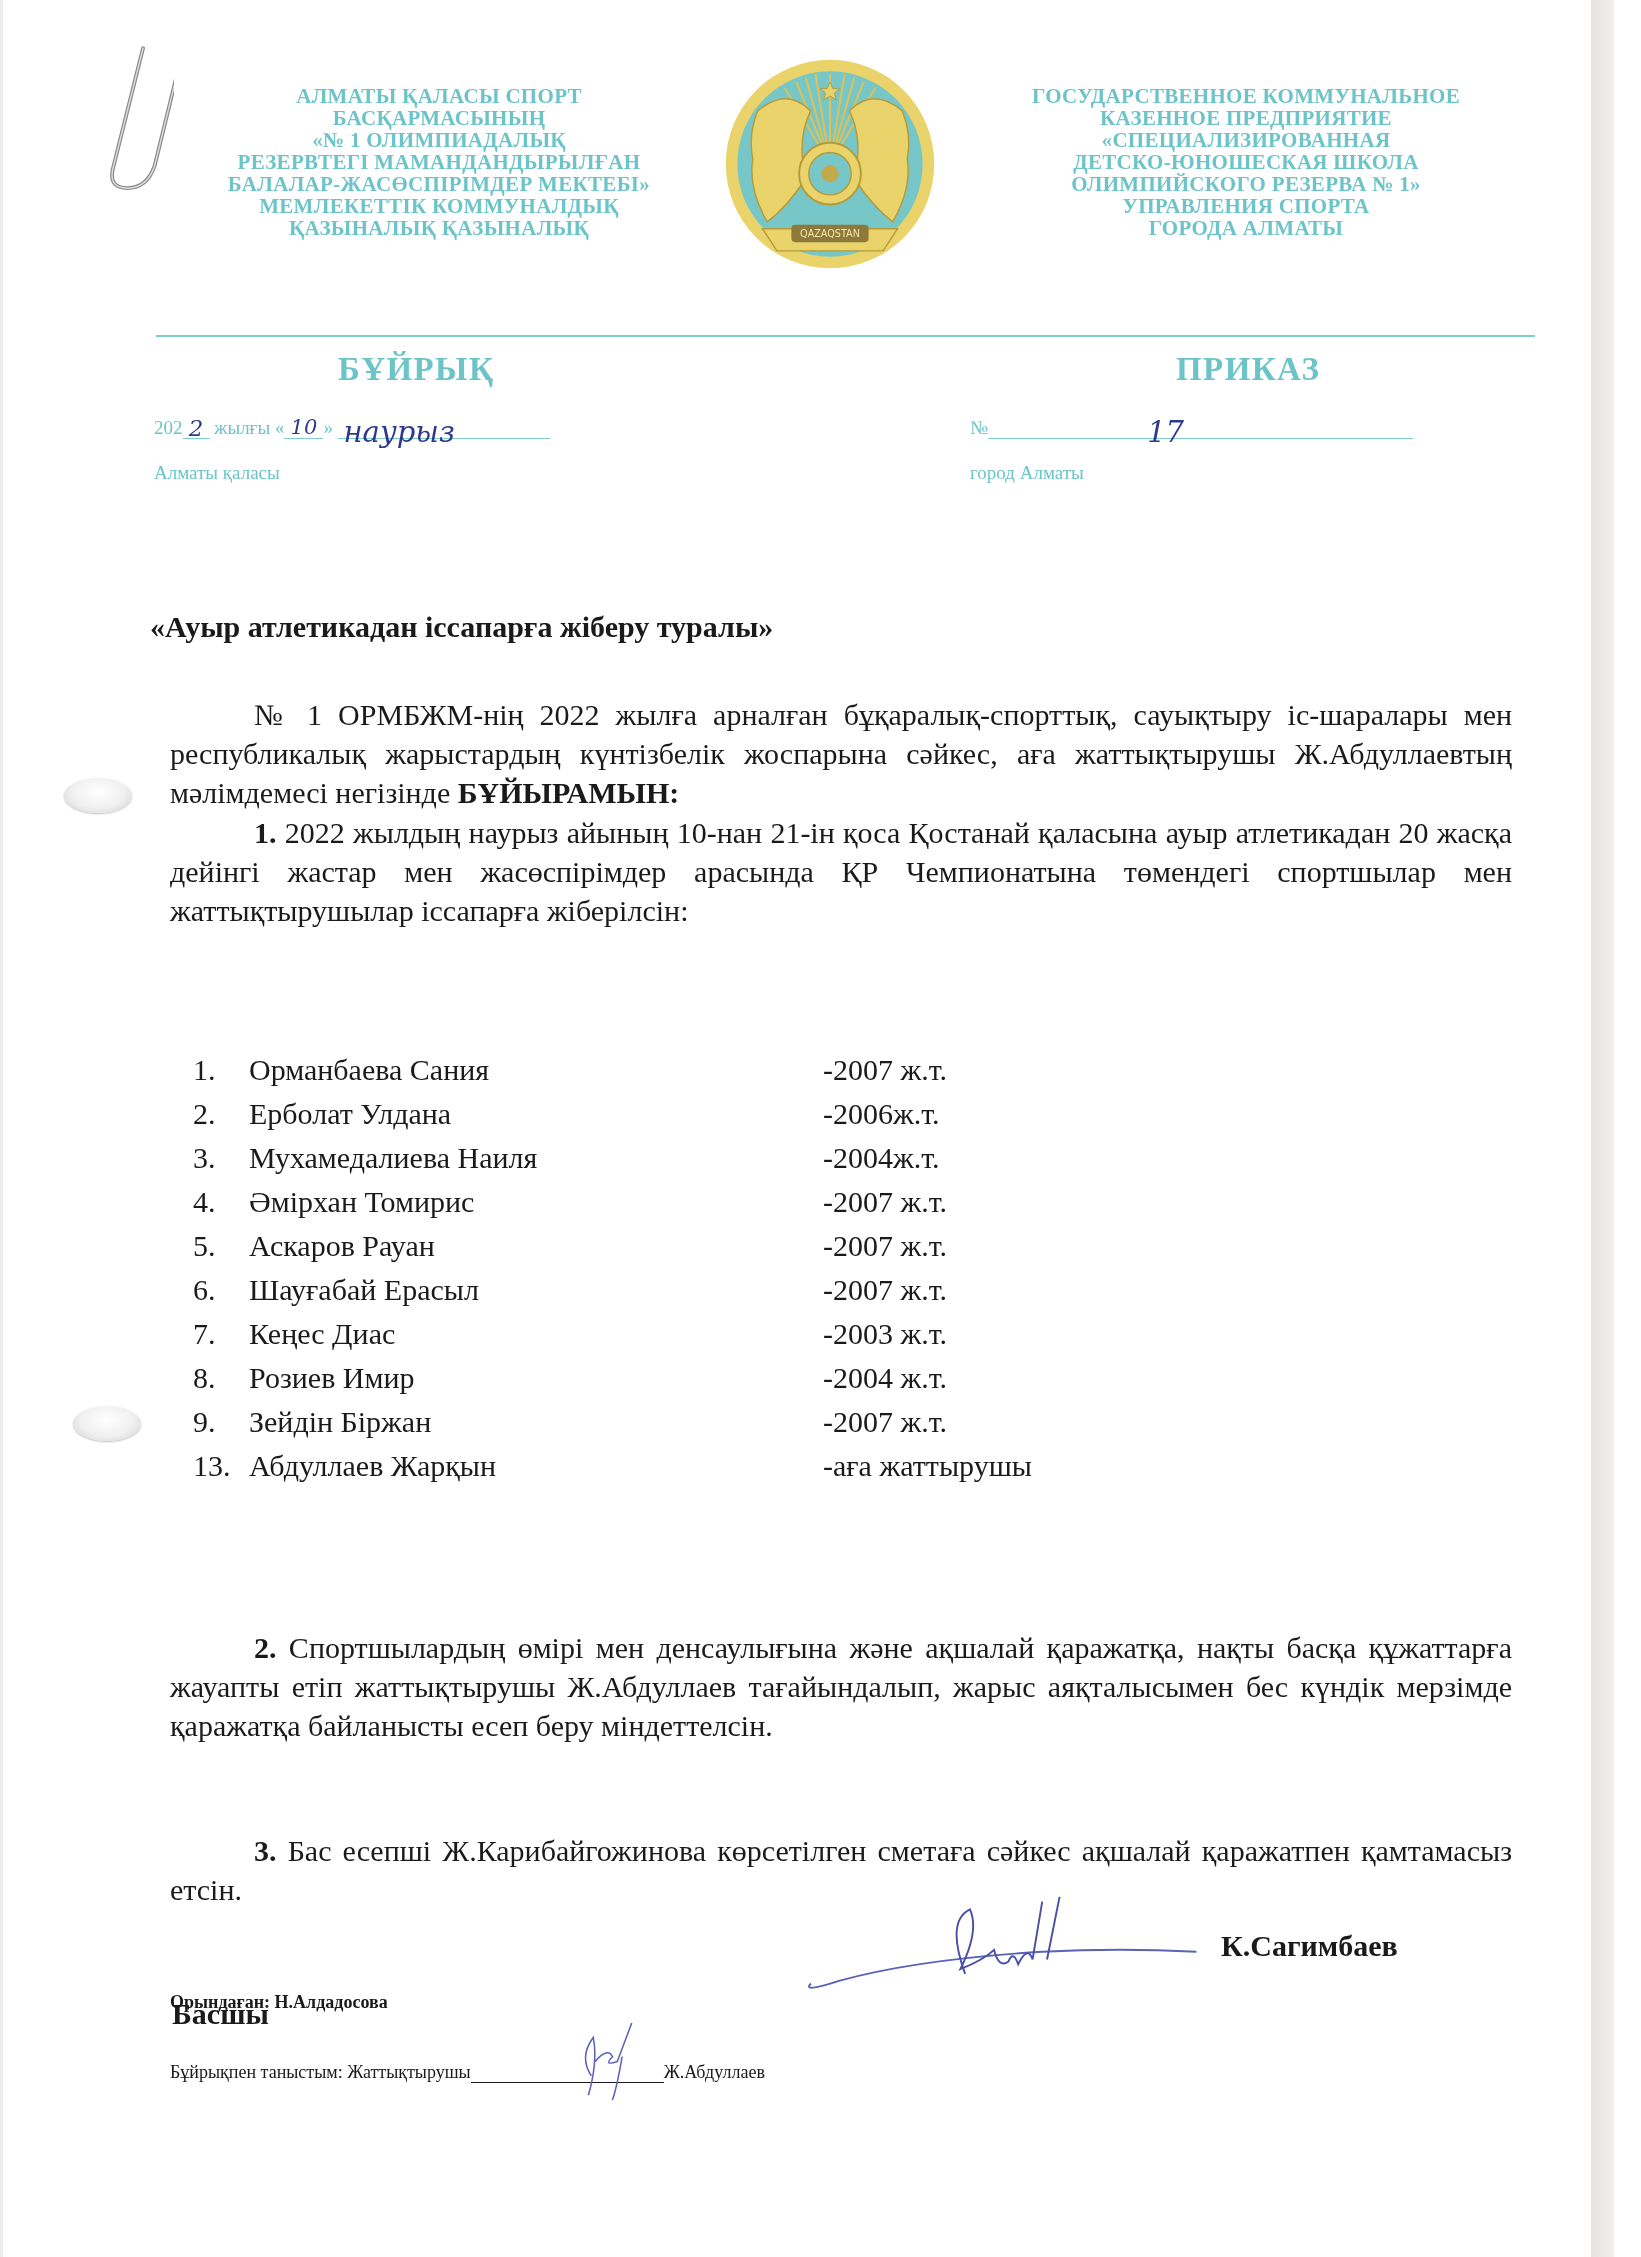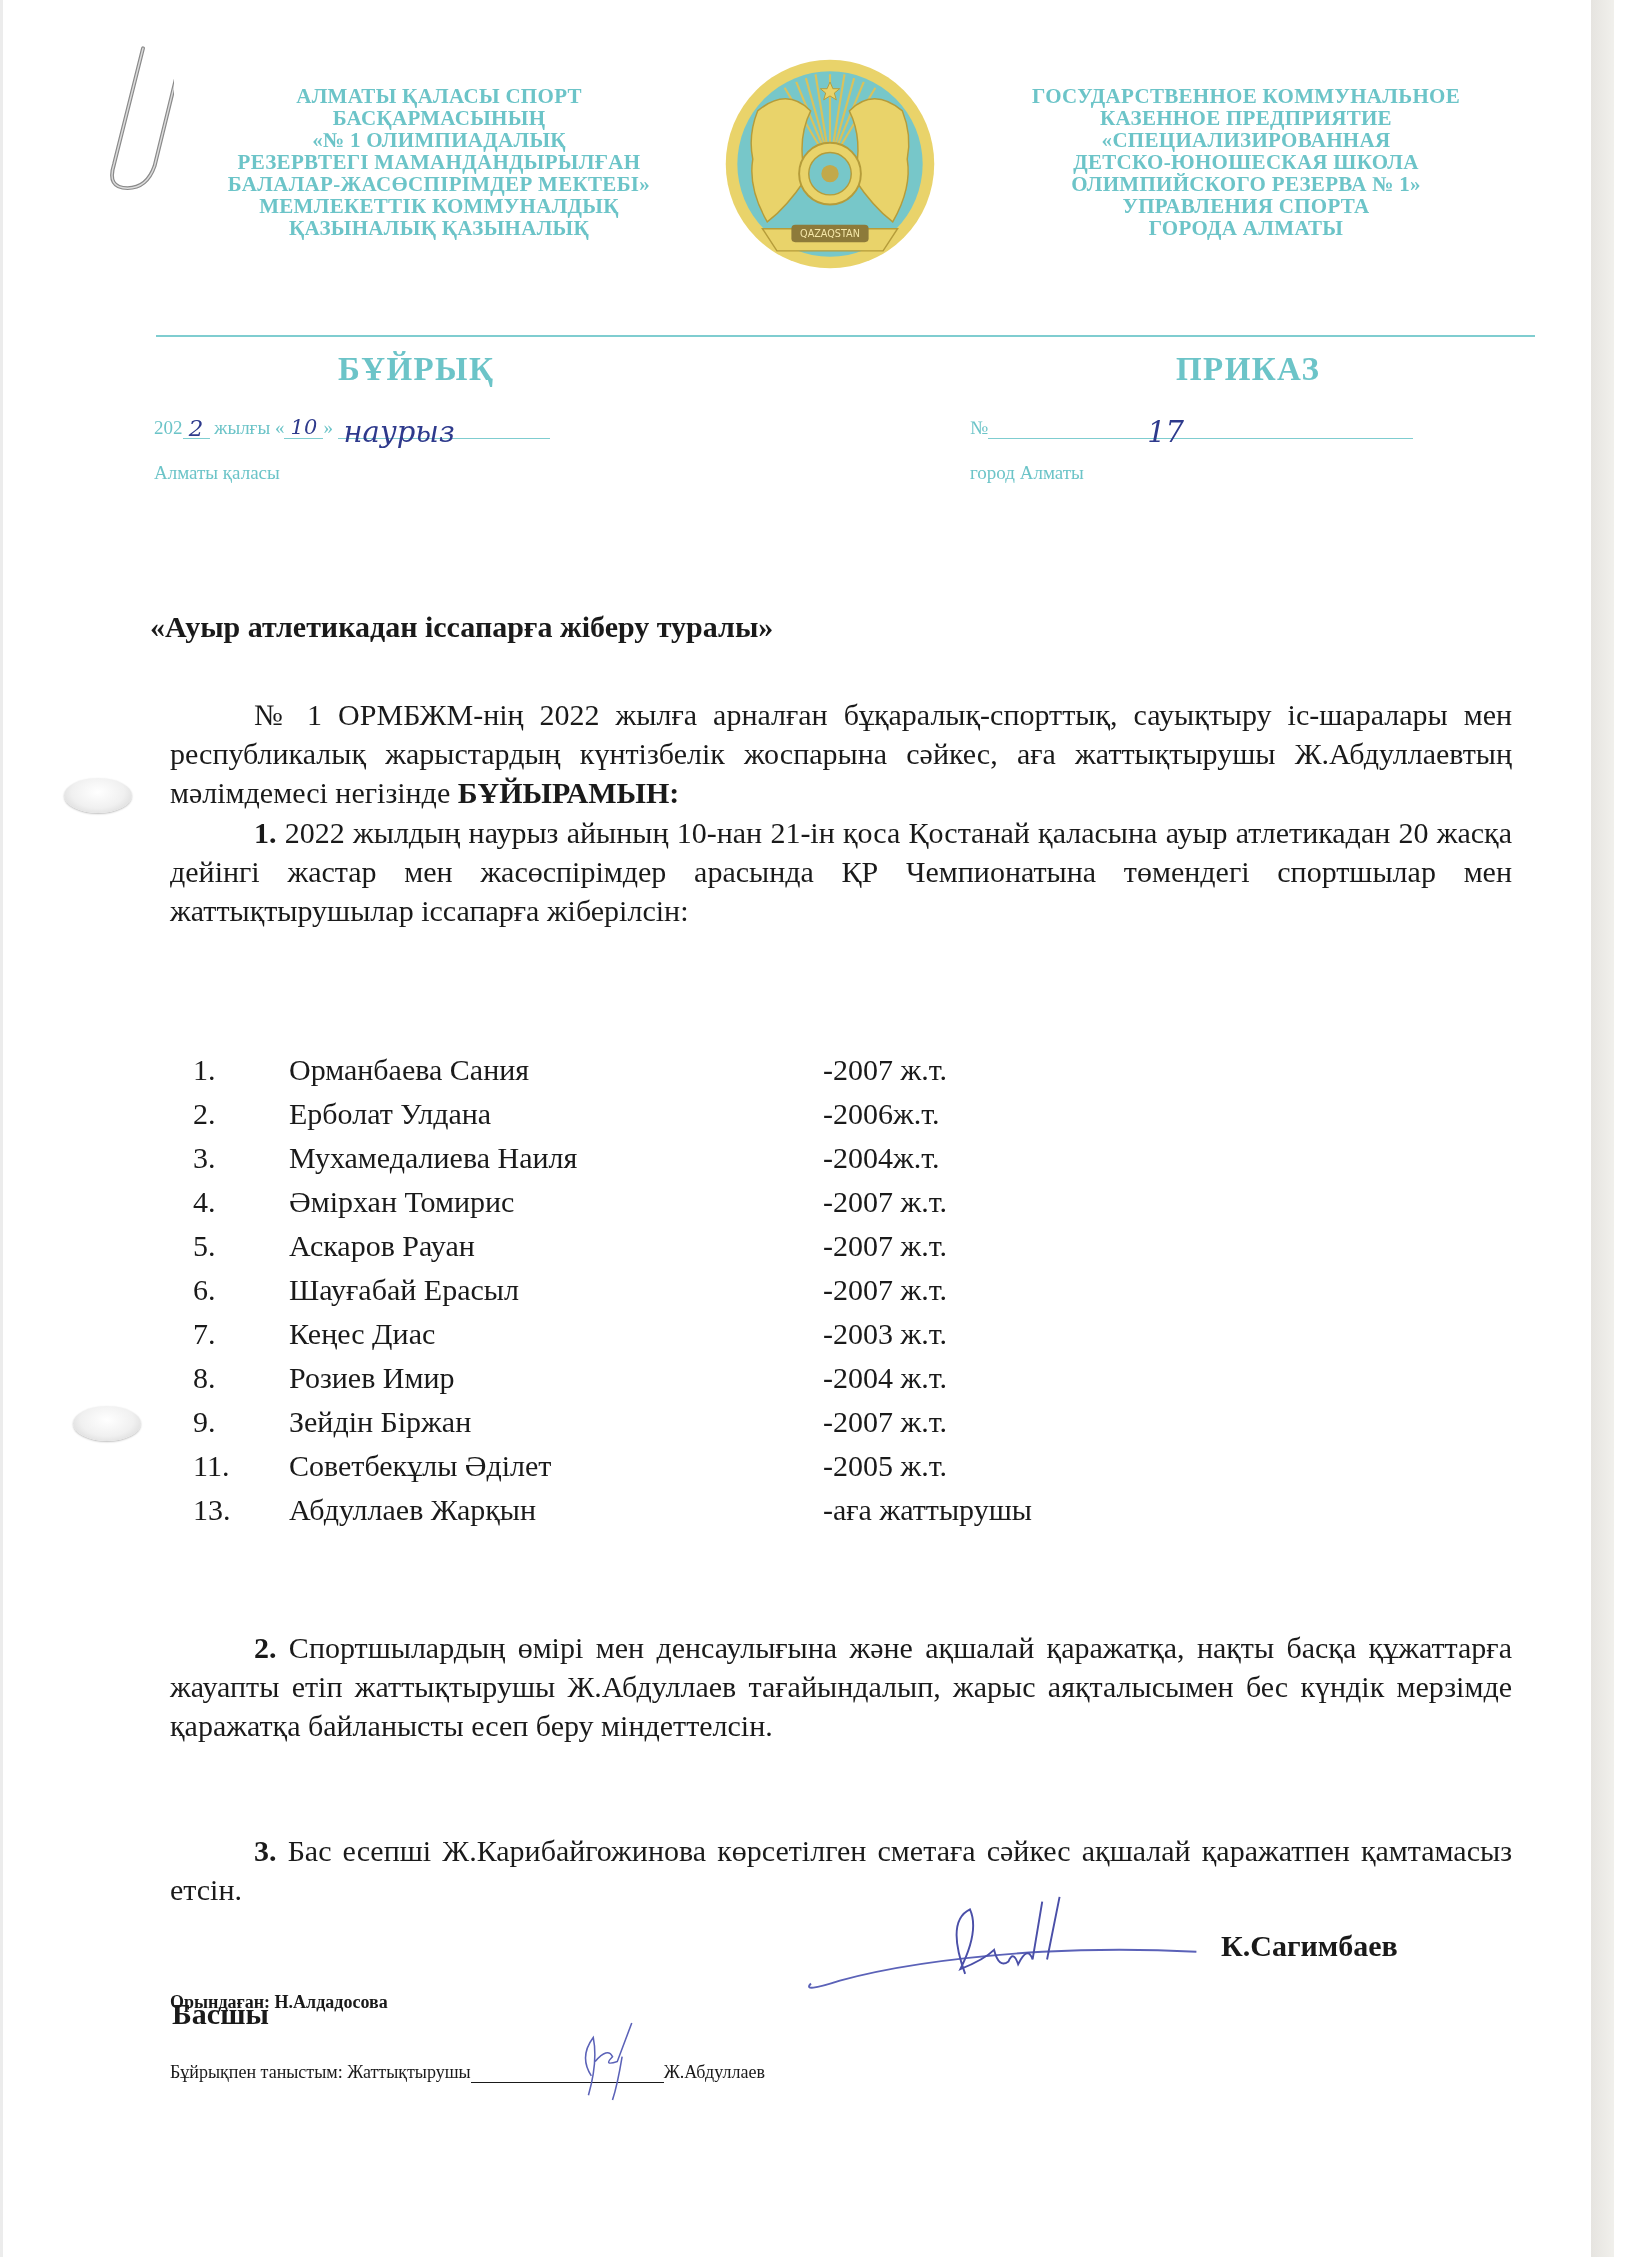--- a/index.html
+++ b/index.html
@@ -18,21 +18,21 @@
   .hw { font-family:"DejaVu Serif", serif; font-style:italic; color:#2e3a8c; }
   .uline { display:inline-block; border-bottom:1.4px solid #7fcdd0; text-align:center; height:23px; vertical-align:bottom; }
   .body-text { font-size:30px; line-height:39px; text-align:justify; }
   .body-text b { font-weight:bold; }
   #doc-title { left:150px; top:610px; font-size:30px; font-weight:bold; }
   #para-intro { left:170px; top:695px; width:1342px; text-indent:84px; }
   #para-1 { left:170px; top:813px; width:1342px; text-indent:84px; }
   #list { left:193px; top:1048px; width:966px; }
   .row { position:relative; height:44px; font-size:30px; line-height:43px; }
   .row .num { position:absolute; left:0; }
-  .row .name { position:absolute; left:56px;margin-left:40px; }
+  .row .name { position:absolute; left:56px; }
   .row .yr { position:absolute; left:630px; }
   #para-2 { left:170px; top:1628px; width:1342px; text-indent:84px; }
   #para-3 { left:170px; top:1831px; width:1342px; text-indent:84px; }
   #head-label { left:172px; top:1997px; font-size:30px; font-weight:bold; }
   #head-name { left:1221px; top:1929px; font-size:30px; font-weight:bold; }
   #footer-1 { left:170px; top:1992px; font-size:18px;font-weight:bold; }
   #footer-2 { left:170px; top:2062px; font-size:18px; }
   .sig-line { display:inline-block; width:193px; border-bottom:1.3px solid #1a1a1a; height:17.4px; vertical-align:bottom; }
   #clip { left:58px; top:0; }
   .punch { width:68px; height:35px; border-radius:50%;
@@ -156,25 +156,20 @@
       <span class="num">8.</span>
       <span class="name">Розиев Имир</span>
       <span class="yr">-2004 ж.т.</span>
     </div>
     <div class="row">
       <span class="num">9.</span>
       <span class="name">Зейдін Біржан</span>
       <span class="yr">-2007 ж.т.</span>
     </div>
     <div class="row">
-      <span class="num">11.</span>
-      <span class="name">Советбекұлы Әділет</span>
-      <span class="yr">-2005 ж.т.</span>
-    </div>
-    <div class="row">
       <span class="num">13.</span>
       <span class="name">Абдуллаев Жарқын</span>
       <span class="yr">-аға жаттырушы</span>
     </div>
   </div>
 
 <div class="abs body-text" id="para-2"><b>2.</b><span> Спортшылардың өмірі мен денсаулығына және ақшалай қаражатқа, нақты басқа құжаттарға жауапты етіп жаттықтырушы Ж.Абдуллаев тағайындалып, жарыс аяқталысымен бес күндік мерзімде қаражатқа байланысты есеп беру міндеттелсін.</span></div>
 
 <div class="abs body-text" id="para-3"><b>3.</b><span> Бас есепші Ж.Карибайгожинова көрсетілген сметаға сәйкес ақшалай қаражатпен қамтамасыз етсін.</span></div>
 

